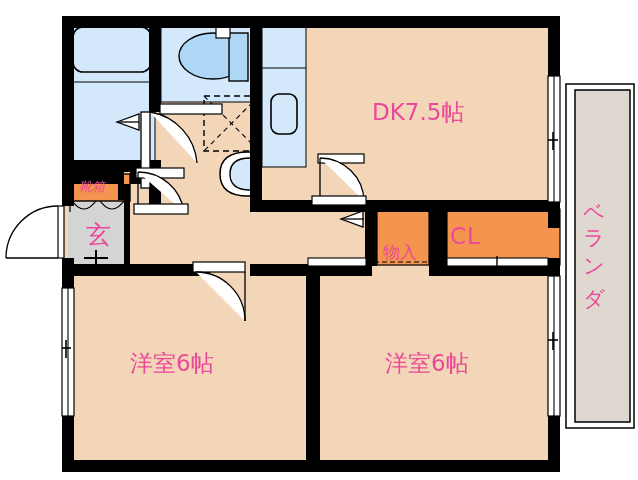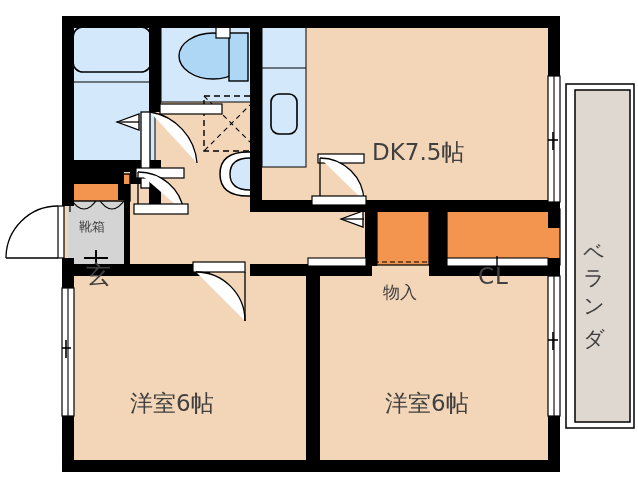--- a/index.html
+++ b/index.html
@@ -1,20 +1,20 @@
 <!DOCTYPE html>
 <html><head>
 <meta charset="utf-8">
 <style>
   html,body{margin:0;padding:0;background:#ffffff;}
   body{width:638px;height:480px;overflow:hidden;font-family:"Liberation Sans","DejaVu Sans",sans-serif;}
   #plan{position:relative;width:638px;height:480px;background:#ffffff;}
   #plan svg{position:absolute;left:0;top:0;}
-  .lbl{position:absolute;color:#404040;font-family:"DejaVu Sans","Liberation Sans",sans-serif;
-       white-space:nowrap;line-height:1;margin-top:40px;}
+  .lbl{position:absolute;color:#ec4899;font-family:"DejaVu Sans","Liberation Sans",sans-serif;
+       white-space:nowrap;line-height:1;}
   .lbl-room{font-size:23px;font-weight:400;}
   .lbl-sm{font-size:17px;}
   .lbl-tiny{font-size:13px;}
   .lbl-cl{font-size:23px;letter-spacing:1px;}
   .lbl-vert{writing-mode:vertical-rl;text-orientation:upright;font-size:21px;letter-spacing:4px;}
   .lbl-gen{font-size:25px;}
 </style>
 </head>
 <body>
 
@@ -219,21 +219,21 @@
 </svg>
 
 <div class="lbl lbl-room" style="left:372px;top:101px;">DK7.5帖</div>
 
 <div class="lbl lbl-room" style="left:130px;top:352px;">洋室6帖</div>
 
 <div class="lbl lbl-room" style="left:385px;top:352px;">洋室6帖</div>
 
 <div class="lbl lbl-gen" style="left:86px;top:222px;">玄</div>
 
-<div class="lbl lbl-tiny" style="left:79px;top:180px;">靴箱</div>
-
-<div class="lbl lbl-cl" style="left:478px;top:225px;">CL</div>
+<div class="lbl lbl-tiny" style="left:79px;top:180px;font-style:italic;">靴箱</div>
+
+<div class="lbl lbl-cl" style="left:450px;top:225px;">CL</div>
 
 <div class="lbl lbl-sm" style="left:383px;top:244px;">物入</div>
 
 <div class="lbl lbl-vert" style="left:583px;top:188px;">ベランダ</div>
 
 </div>
 
 </body></html>

